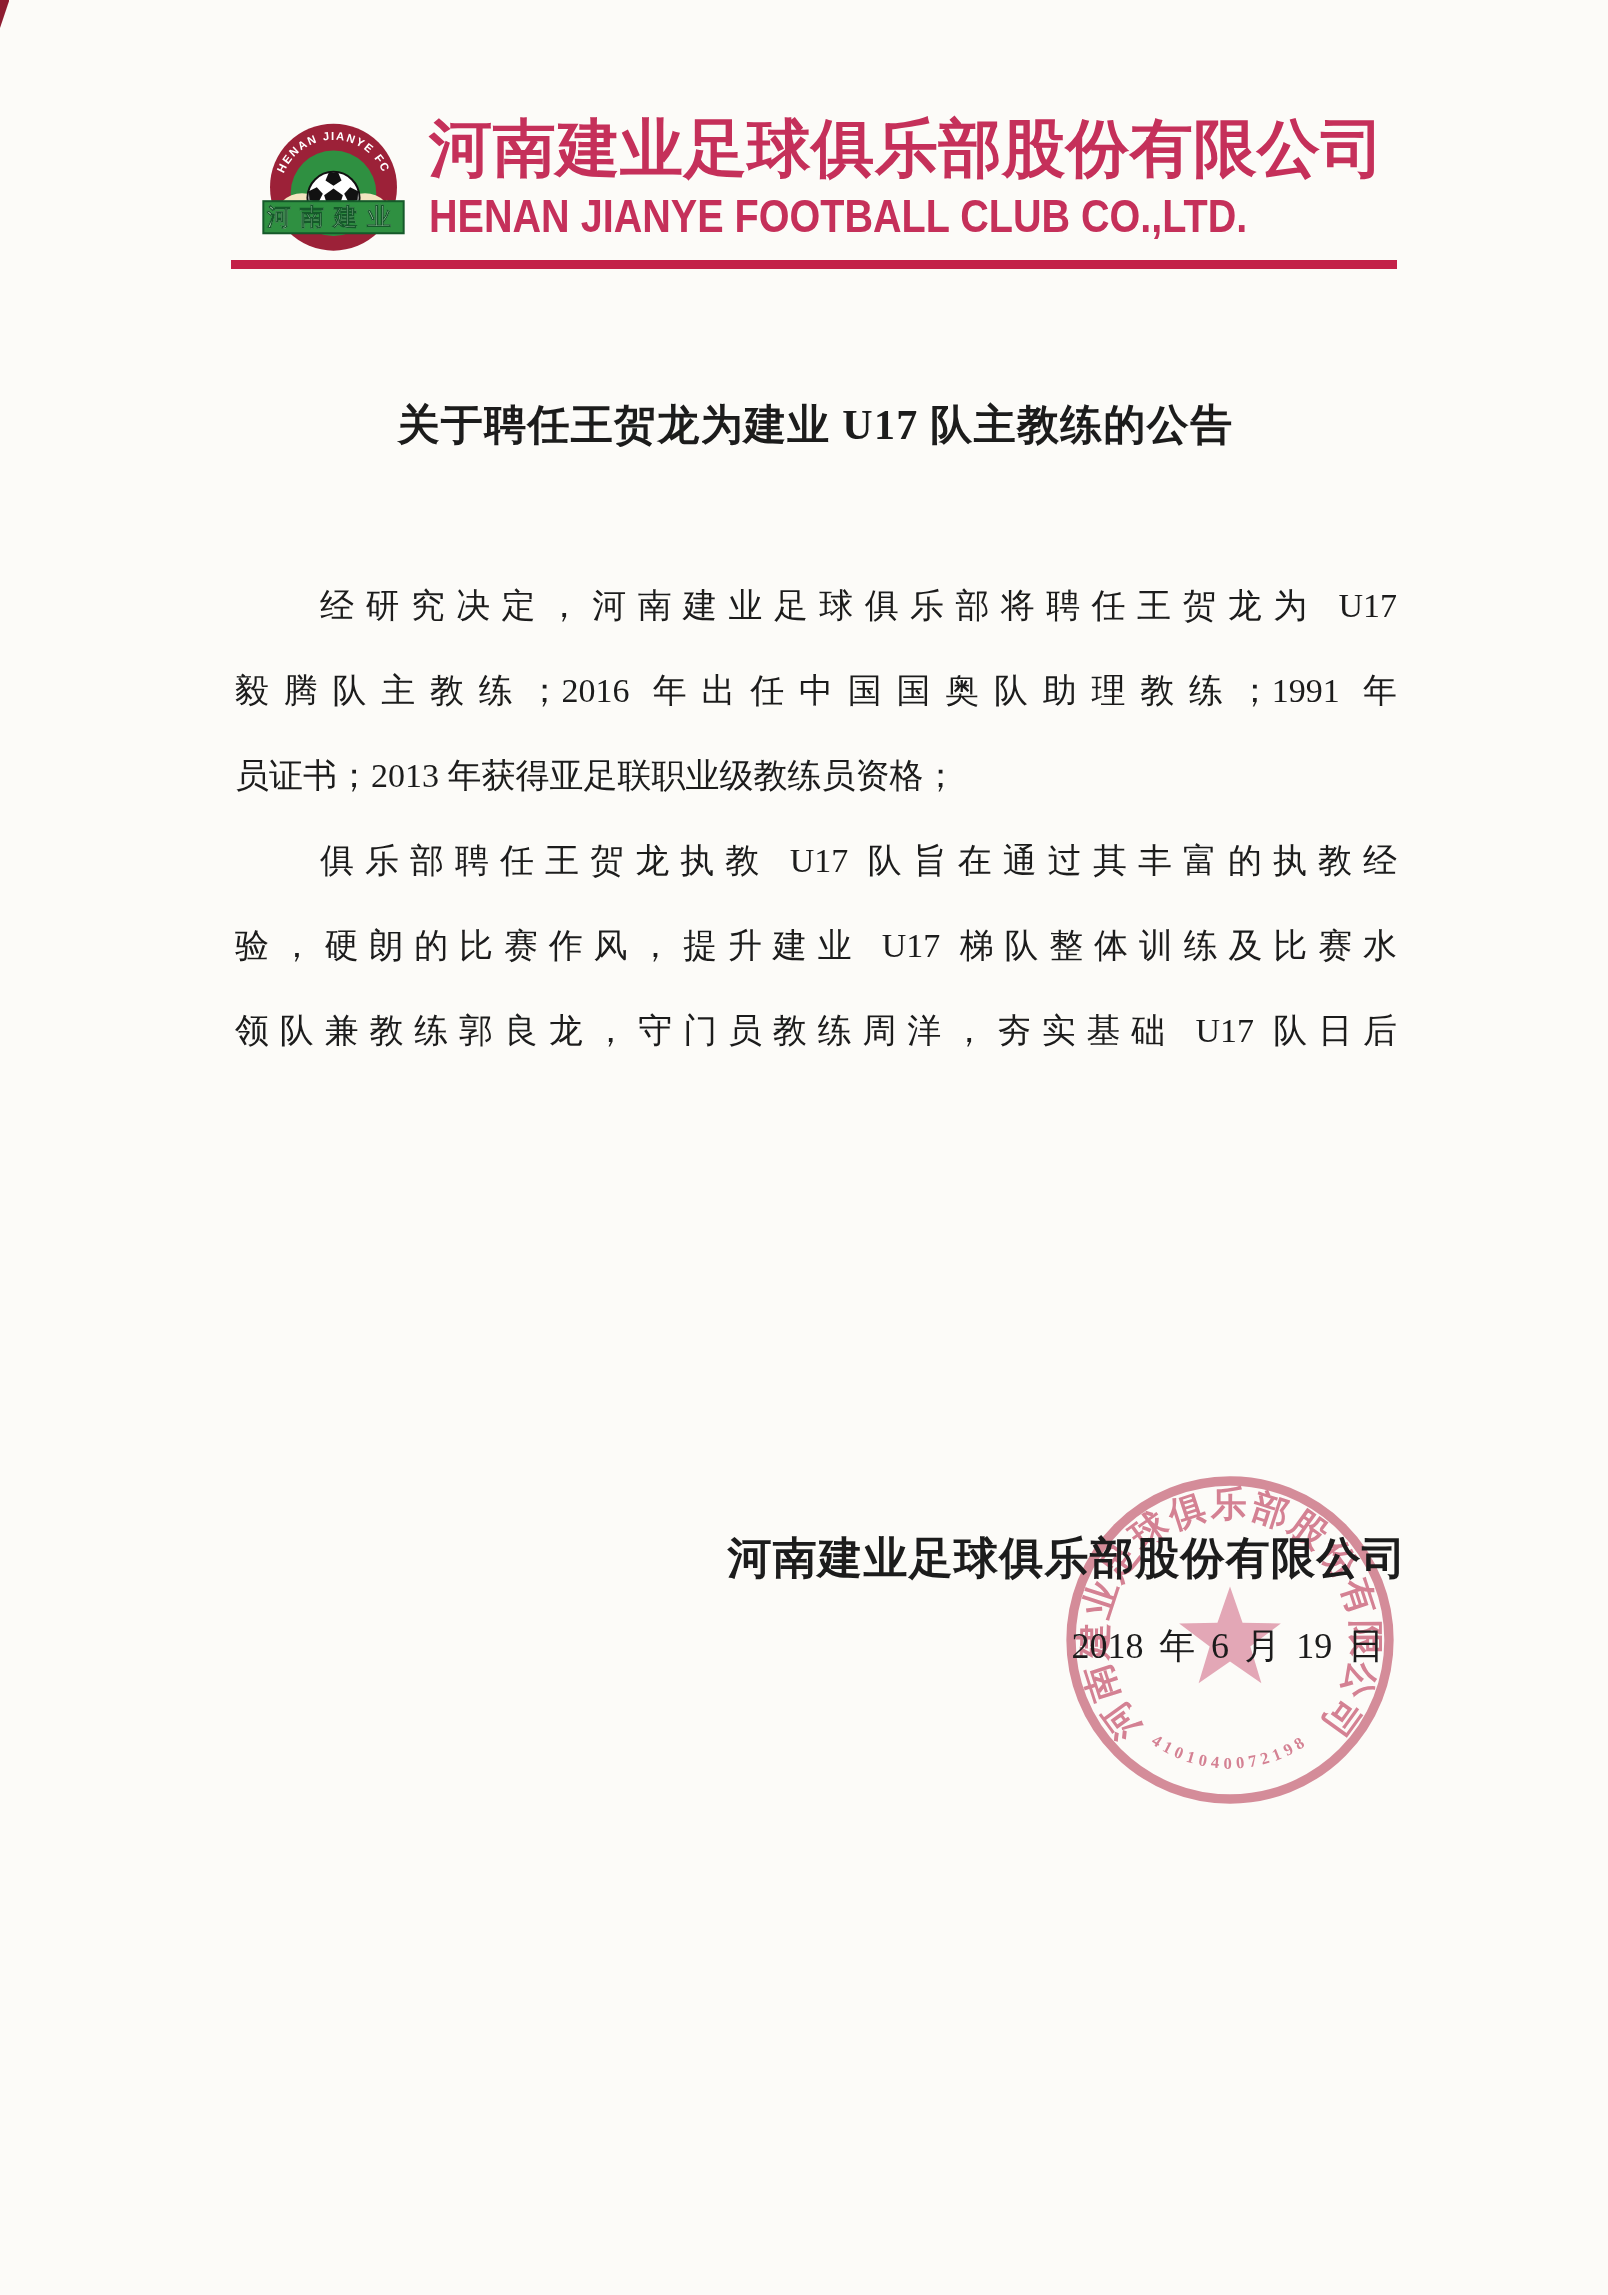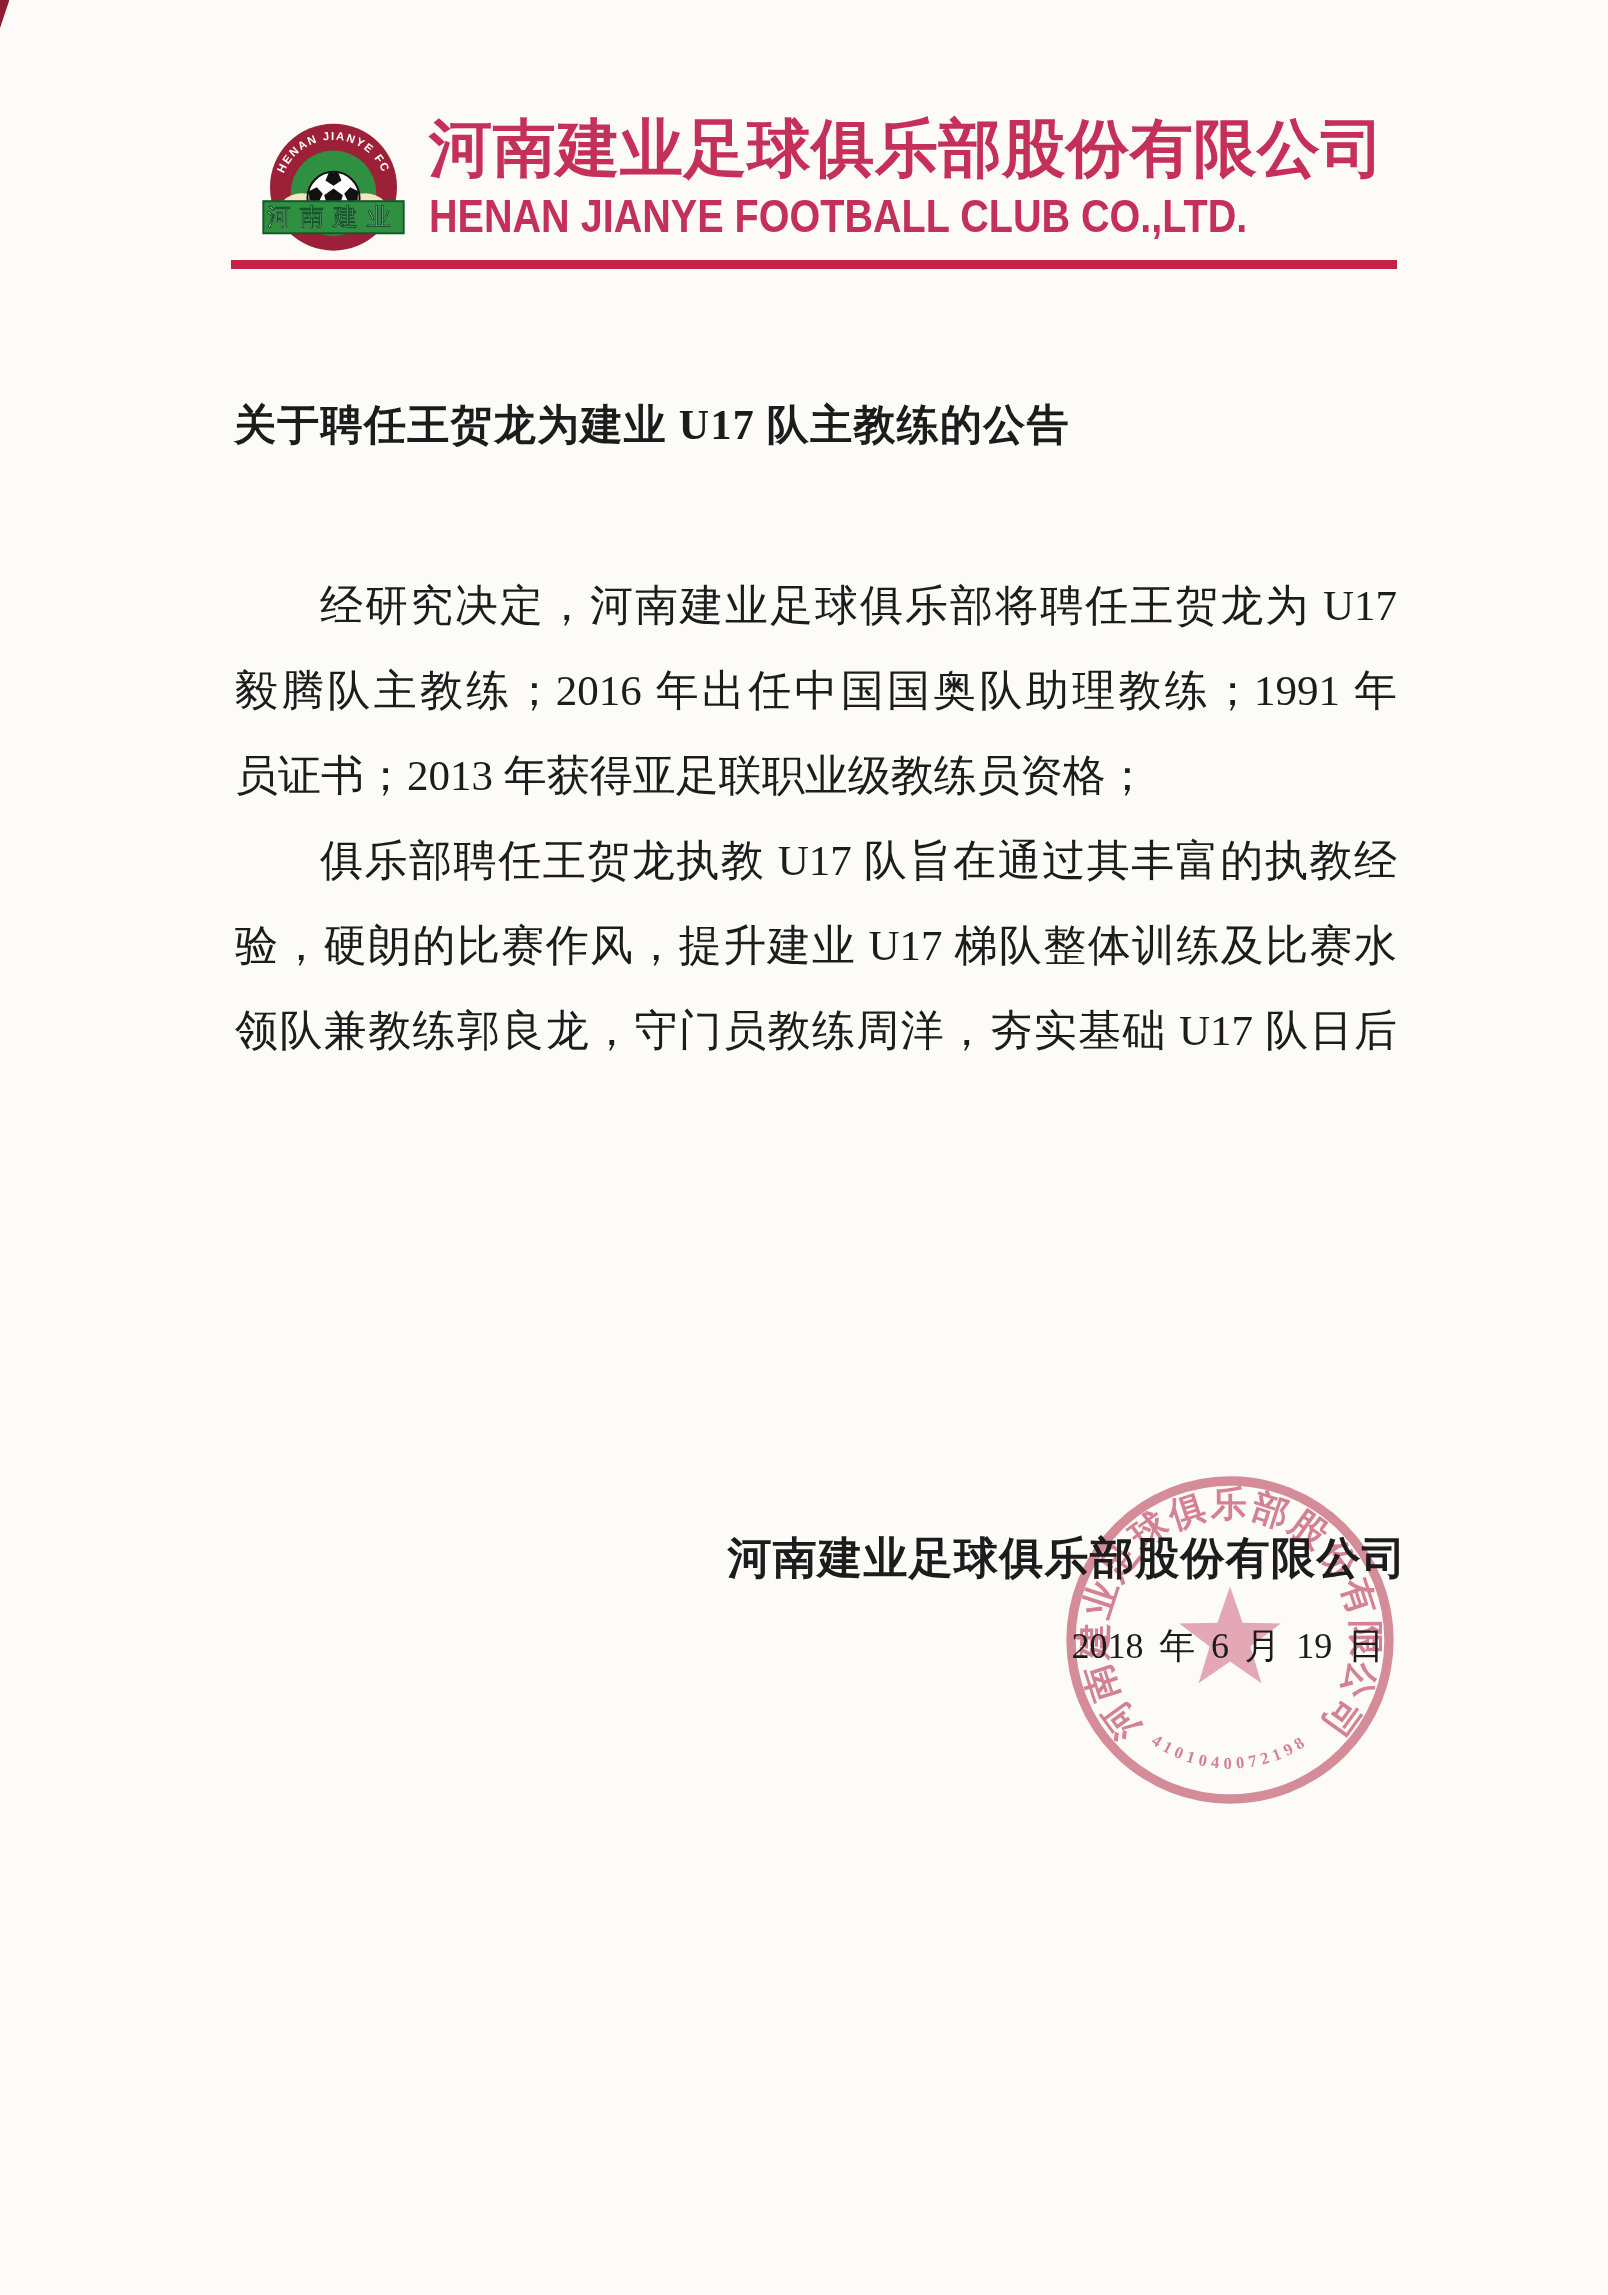--- a/index.html
+++ b/index.html
@@ -29,25 +29,25 @@
   .company-en{
     font-family:"Liberation Sans","DejaVu Sans",sans-serif;
     font-weight:bold;font-size:46px;line-height:49px;margin-top:8px;
     color:#c5305a;letter-spacing:0px;white-space:nowrap;
     transform:scaleX(0.86);transform-origin:left center;
   }
   .rule{position:absolute;left:231px;top:260px;width:1166px;height:8.7px;background:#c32148;}
   
   .doc-title{
     position:absolute;left:234px;top:397px;width:1163px;
-    text-align:left;font-size:42px;font-weight:bold;
+    text-align:center;font-size:42px;font-weight:bold;
     letter-spacing:1.3px;white-space:nowrap;
   }
   
-  .body-text{position:absolute;left:235px;top:563px;width:1162px;font-size:43px;}
+  .body-text{position:absolute;left:235px;top:563px;width:1162px;font-size:34px;}
   .line{
     height:85px;line-height:85px;
     text-align:justify;text-align-last:justify;
     white-space:nowrap;
   }
   .line.indent{padding-left:85px;}
   .line.para-end{text-align-last:left;font-family:Liberation Serif, serif;}
   
   .sig-company{
     position:absolute;left:234px;top:1529px;width:1173px;

